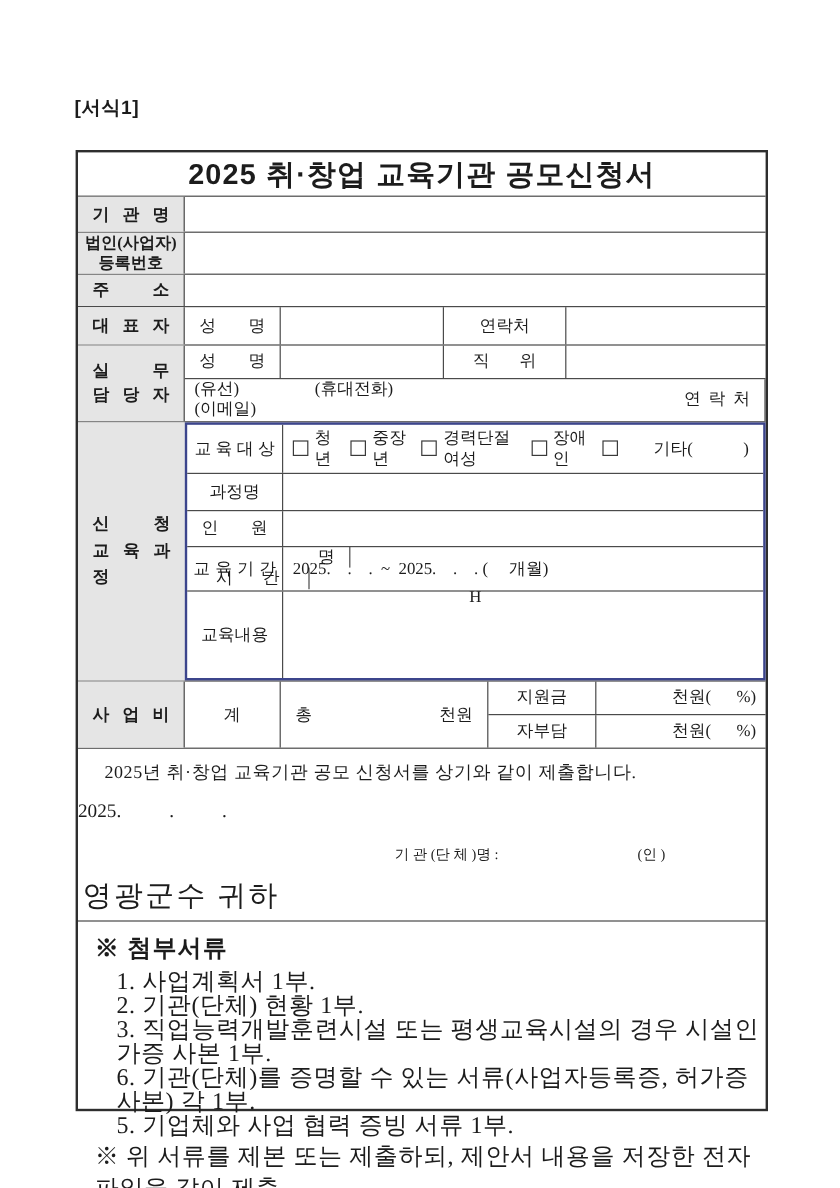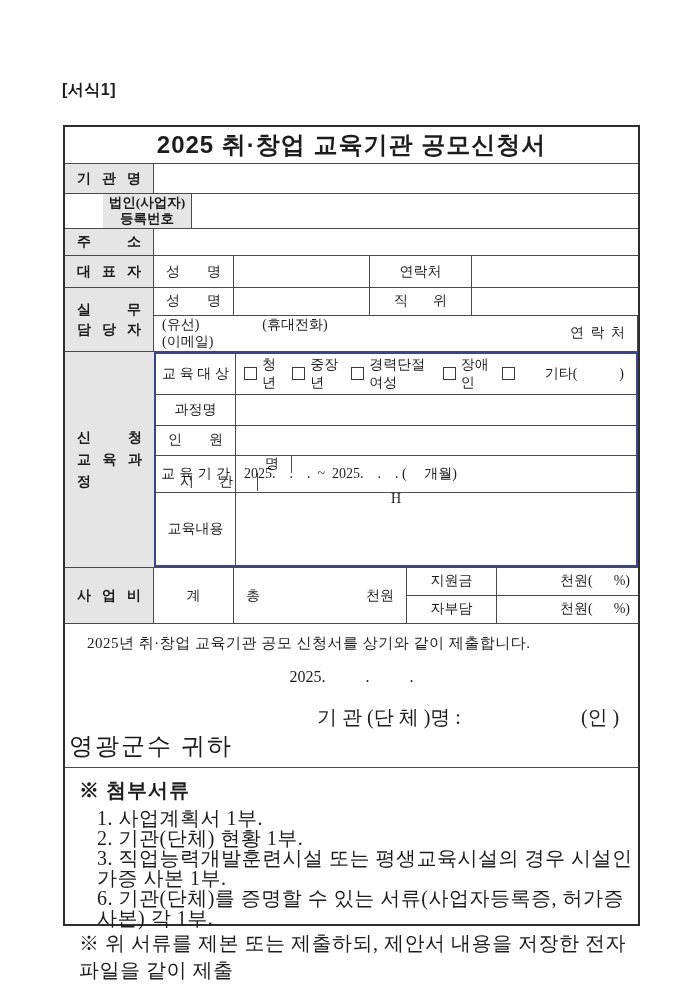--- a/index.html
+++ b/index.html
@@ -50,21 +50,21 @@
 
     <div class="title-row">2025 취·창업 교육기관 공모신청서</div>
 
     <div class="band" style="height:30px;">
       <div class="cell lab w89 br">
         <span class="jl">기 관 명</span>
       </div>
       <div class="cell fx"></div>
     </div>
 
-    <div class="band" style="height:35px;padding-left:38px;">
+    <div class="band" style="height:35px;">
       <div class="cell lab w89 br col ctr" style="line-height:16px;font-size:13.5px;">
         <span>법인(사업자)</span>
         <span>등록번호</span>
       </div>
       <div class="cell fx"></div>
     </div>
 
     <div class="band" style="height:27px;">
       <div class="cell lab w89 br">
         <span class="jl">주 소</span>
@@ -215,32 +215,33 @@
           </div>
           <div class="cell fx" style="justify-content:flex-end;padding-right:8px;">
             <span class="pre">천원(      %)</span>
           </div>
         </div>
       </div>
     </div>
 
     <div class="sub-box" style="height:144px;border-bottom:1px solid #4a4a4a;font-size:15px;">
       <div style="position:absolute;left:22px;top:10px;letter-spacing:0.5px;">2025년 취·창업 교육기관 공모 신청서를 상기와 같이 제출합니다.</div>
-      <div class="pre" style="position:absolute;left:0;top:44px;width:100%;text-align:center;font-size:16px;">2025.          .          .</div>
-      <div style="position:absolute;left:252px;top:80px;font-size:20px;">
+      <div class="pre" style="position:absolute;left:0;top:44px;width:100%;text-align:left;font-size:16px;">2025.          .          .</div>
+      <div style="position:absolute;left:264px;top:80px;font-size:12px;">
         <span>기 관 (단 체 )명 :</span>
         <span style="display:inline-block;width:110px;"></span>
         <span>(인 )</span>
       </div>
       <div class="big-recipient" style="position:absolute;left:4px;top:106px;">영광군수 귀하</div>
     </div>
 
     <div class="sub-box" style="height:156px;font-size:20px;">
       <div style="padding:9px 0 4px 14px;font-weight:bold;letter-spacing:1px;">※ 첨부서류</div>
       <div class="attach-item">1. 사업계획서 1부.</div>
       <div class="attach-item">2. 기관(단체) 현황 1부.</div>
       <div class="attach-item">3. 직업능력개발훈련시설 또는 평생교육시설의 경우 시설인가증 사본 1부.</div>
       <div class="attach-item">6. 기관(단체)를 증명할 수 있는 서류(사업자등록증, 허가증 사본) 각 1부.</div>
+      <div class="attach-item">5. 기업체와 사업 협력 증빙 서류 1부.</div>
       <div style="padding:2px 0 0 14px;letter-spacing:0.5px;">※ 위 서류를 제본 또는 제출하되, 제안서 내용을 저장한 전자파일을 같이 제출</div>
     </div>
 
   </div>
 </div>
 
 </body></html>

